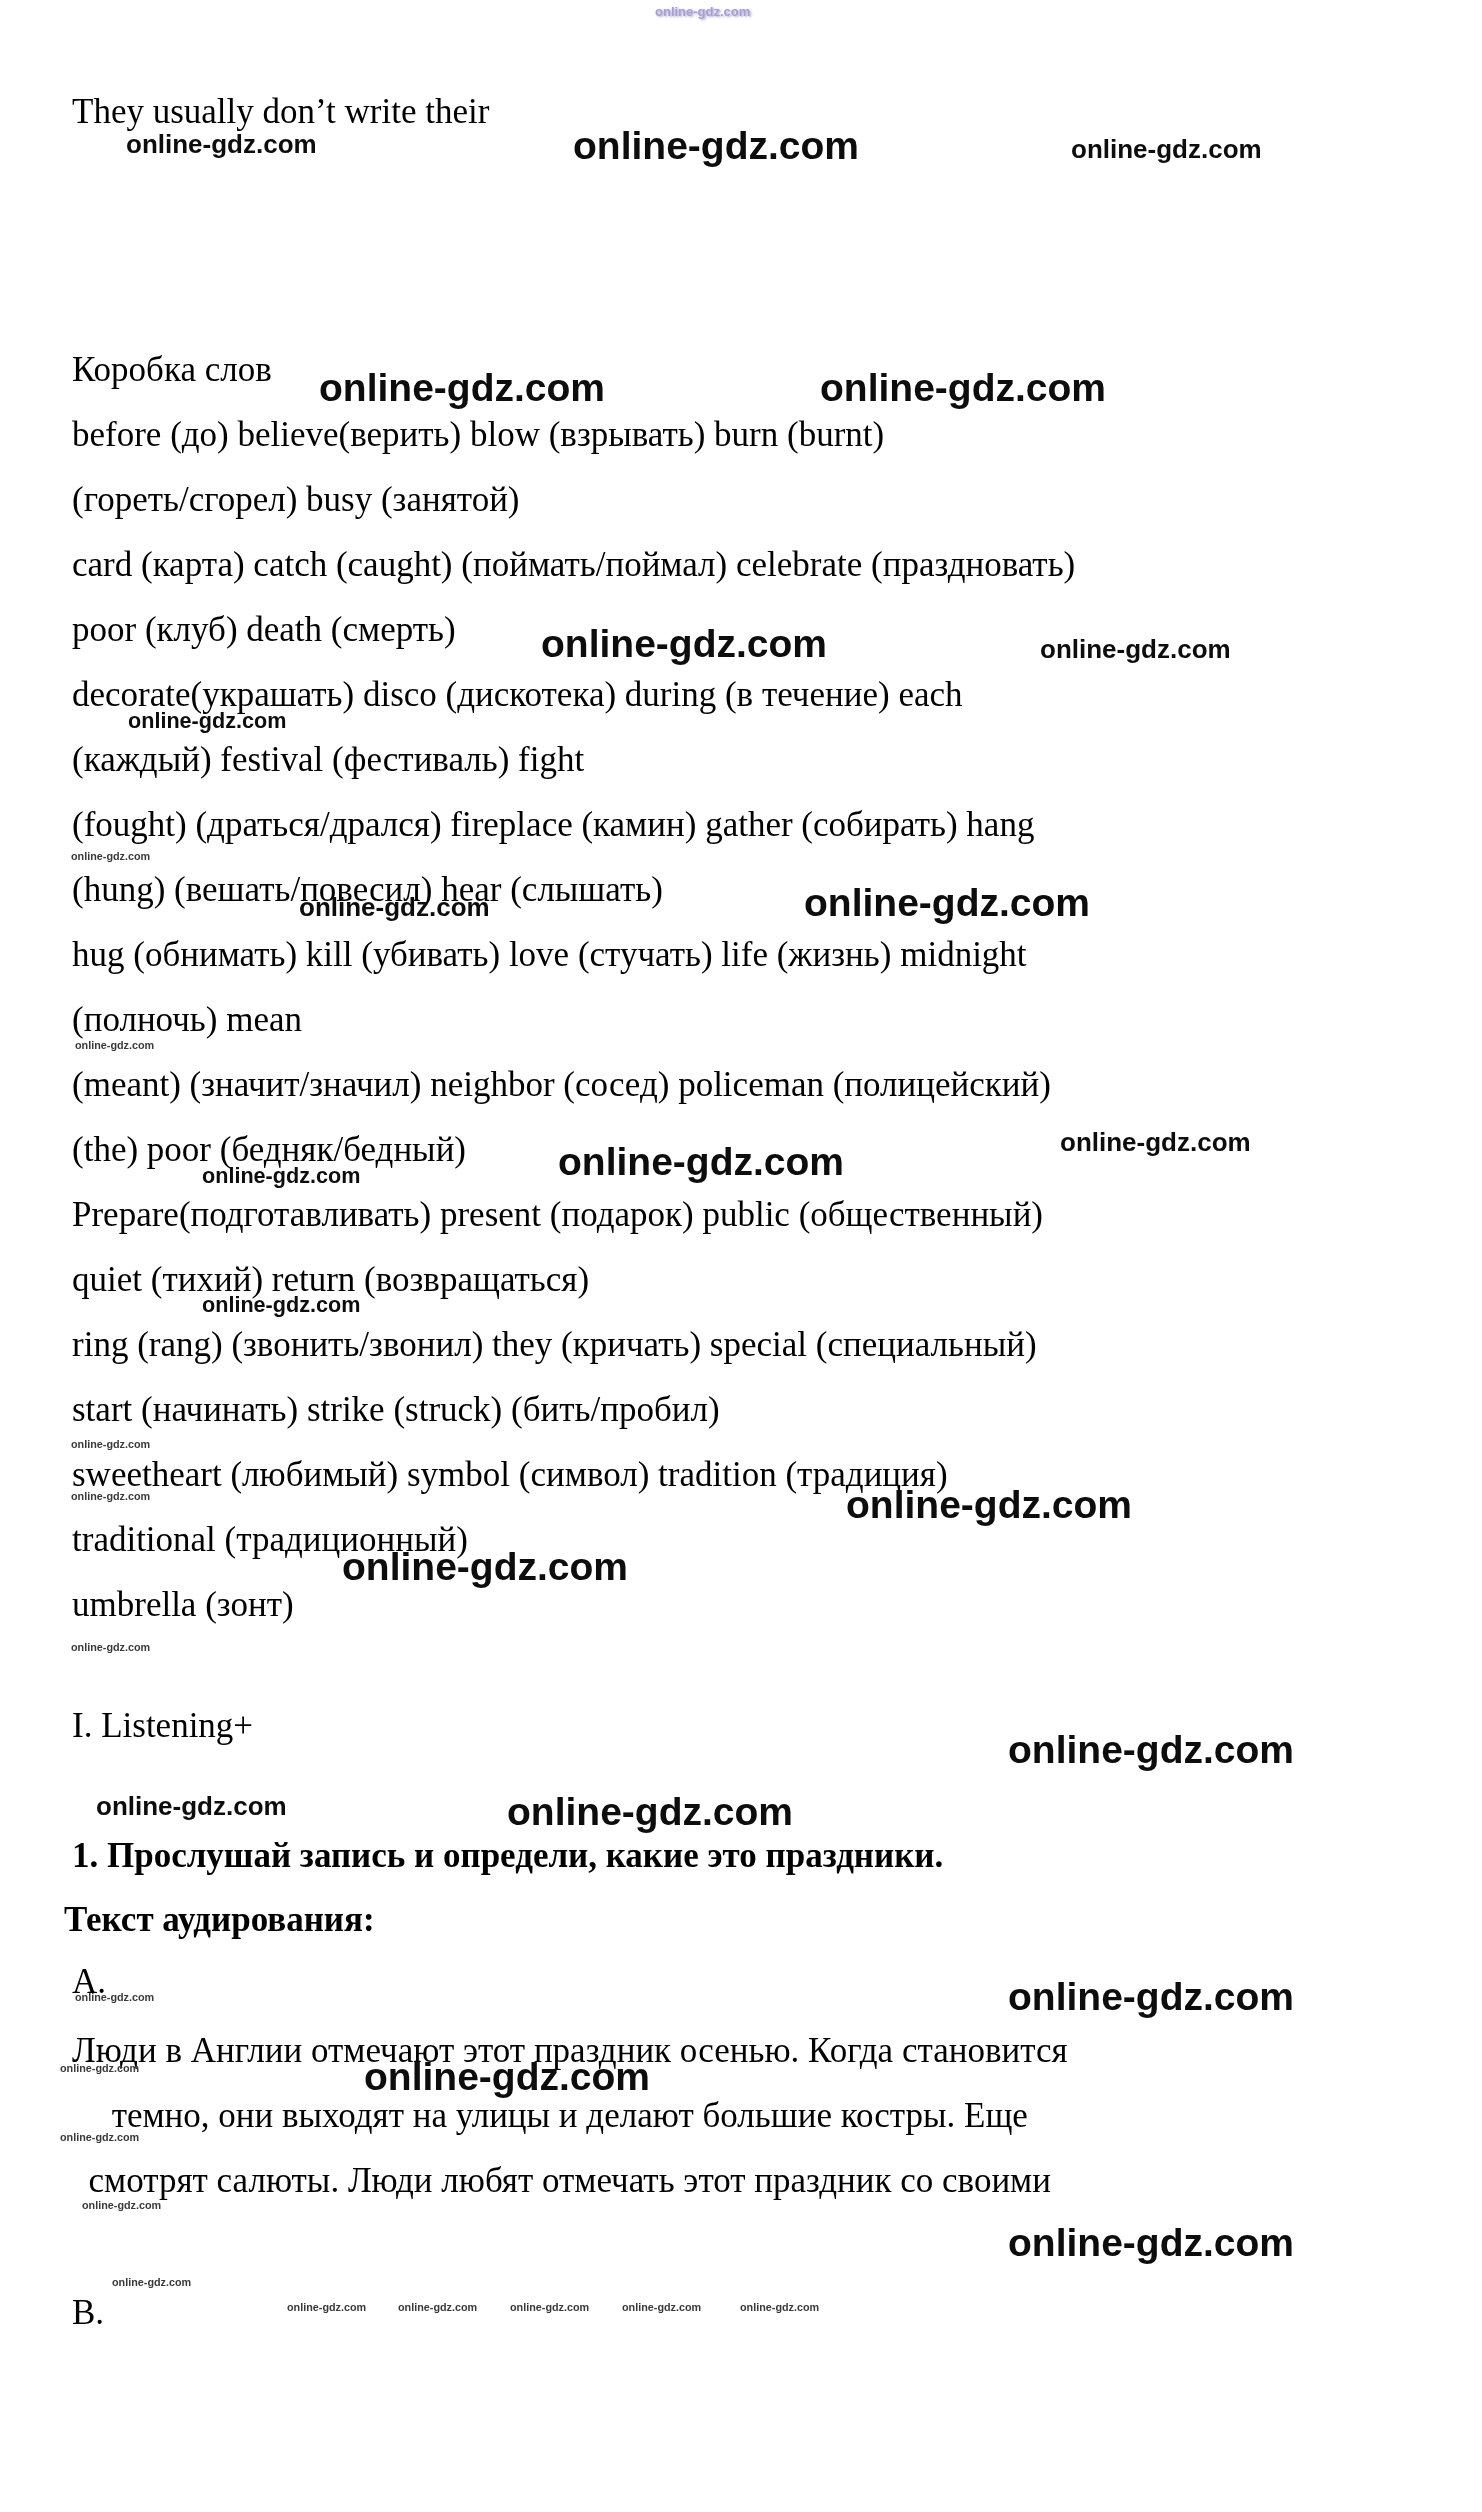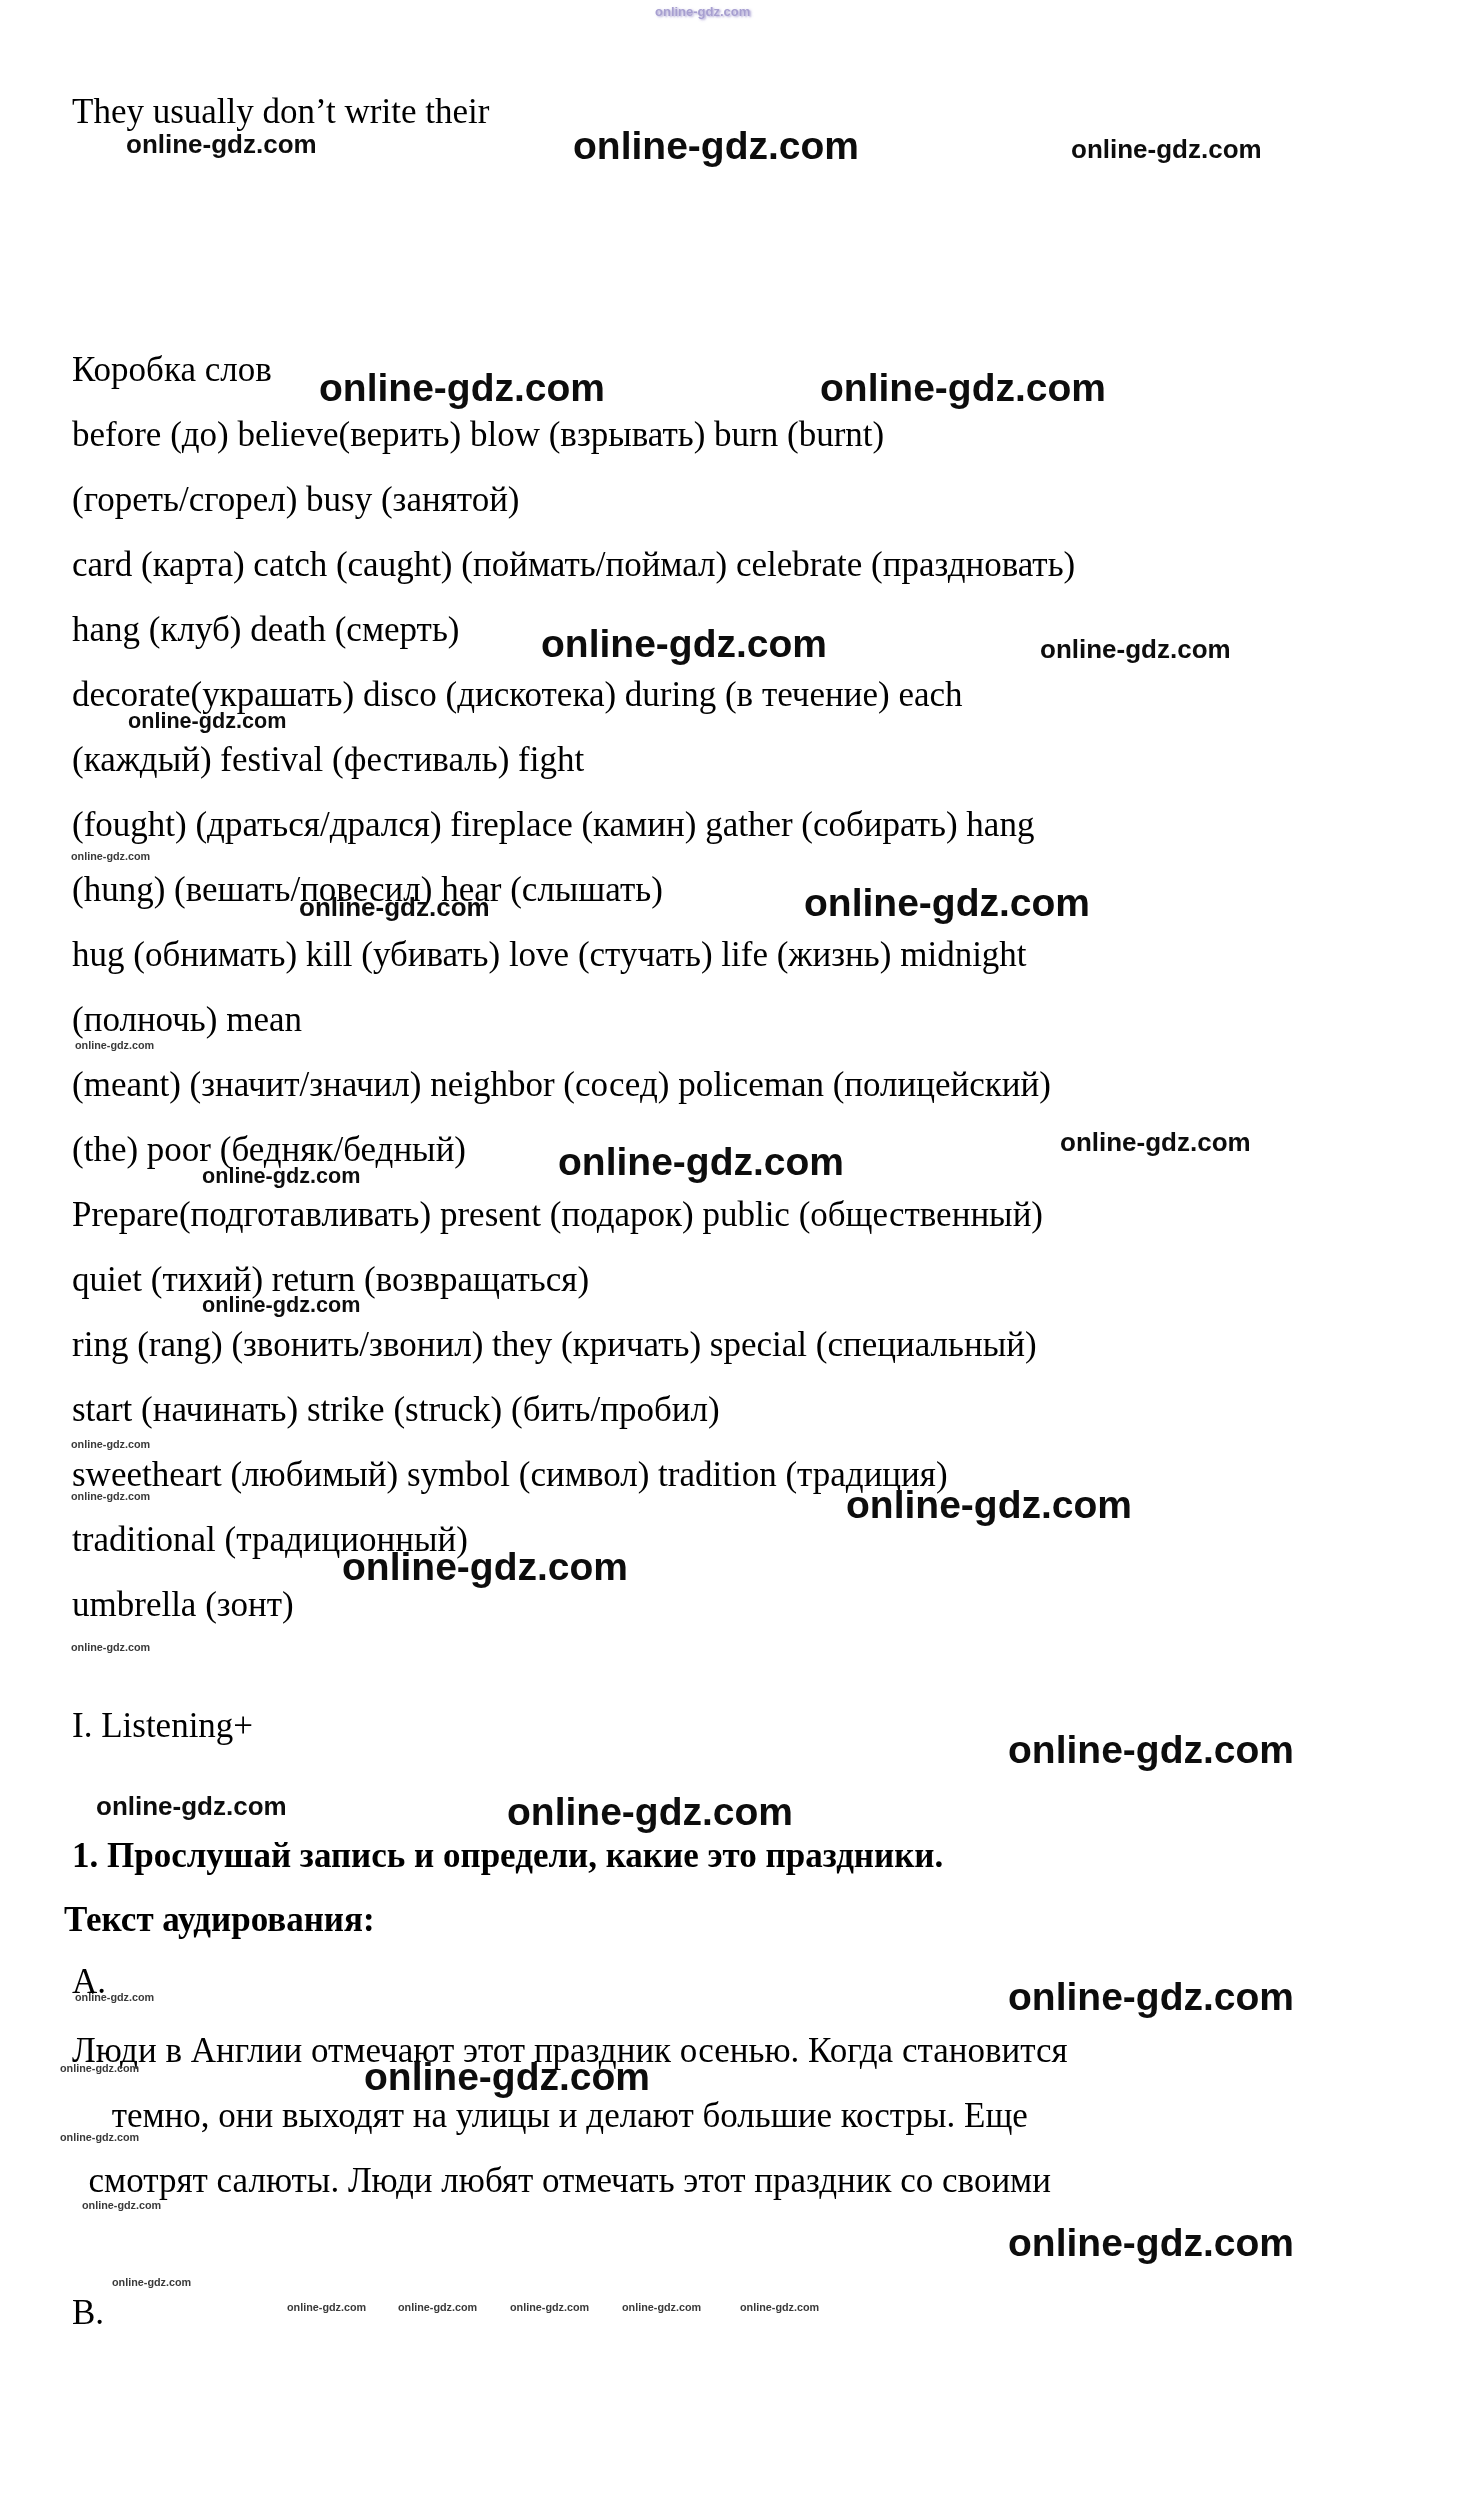--- a/index.html
+++ b/index.html
@@ -43,21 +43,21 @@
   <div class="block body-text" style="left:72px; top:79px;">
     <div>They usually don’t write their</div>
   </div>
 
   <div class="block body-text" style="left:72px; top:337px;">Коробка слов</div>
 
   <div class="block doc-lines" style="left:72px; top:402px;" id="wordbox-lines">
       <div>before (до) believe(верить) blow (взрывать) burn (burnt)</div>
       <div>(гореть/сгорел) busy (занятой)</div>
       <div>card (карта) catch (caught) (поймать/поймал) celebrate (праздновать)</div>
-      <div>hang (клуб) death (смерть)</div>
+      <div>poor (клуб) death (смерть)</div>
       <div>decorate(украшать) disco (дискотека) during (в течение) each</div>
       <div>(каждый) festival (фестиваль) fight</div>
       <div>(fought) (драться/дрался) fireplace (камин) gather (собирать) hang</div>
       <div>(hung) (вешать/повесил) hear (слышать)</div>
       <div>hug (обнимать) kill (убивать) love (стучать) life (жизнь) midnight</div>
       <div>(полночь) mean</div>
       <div>(meant) (значит/значил) neighbor (сосед) policeman (полицейский)</div>
       <div>(the) poor (бедняк/бедный)</div>
       <div>Prepare(подготавливать) present (подарок) public (общественный)</div>
       <div>quiet (тихий) return (возвращаться)</div>

